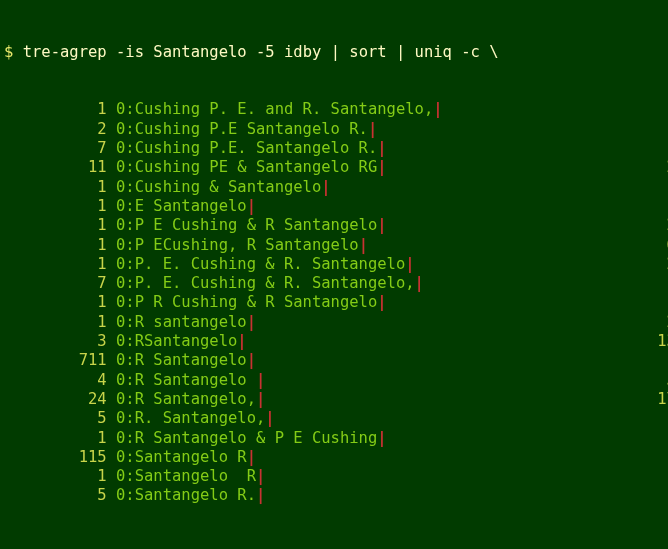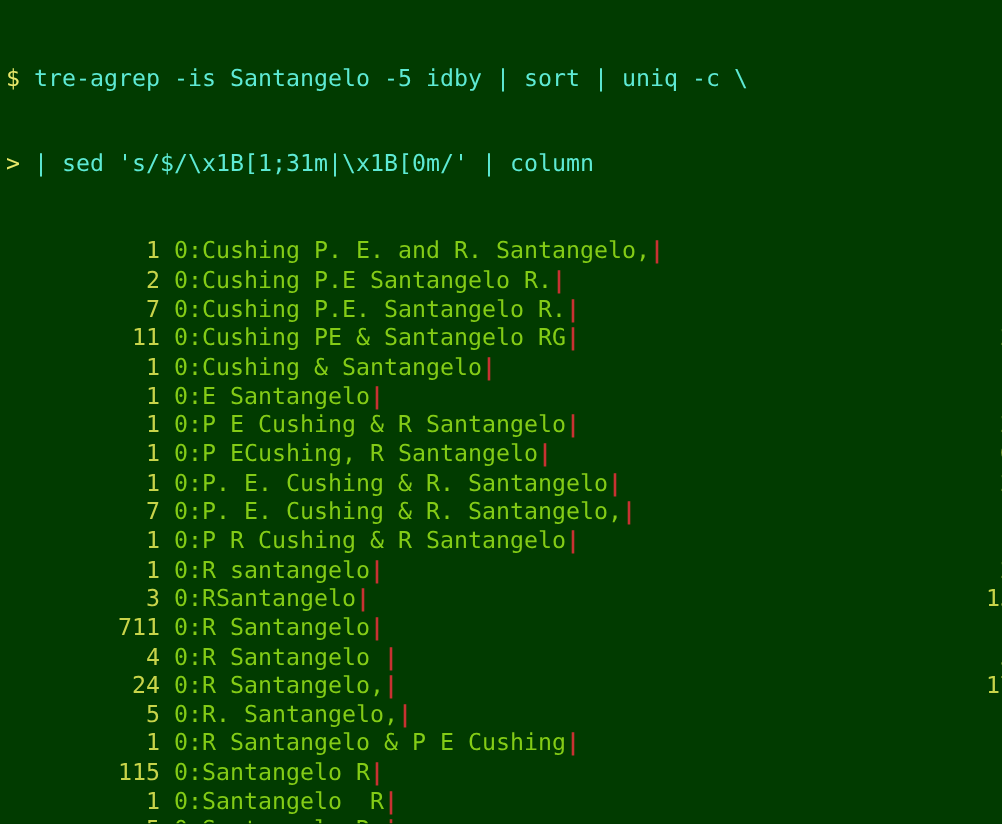--- a/index.html
+++ b/index.html
@@ -28,27 +28,26 @@
     white-space: pre;
     overflow: hidden;
   }
   .line {
     height: 19.3px;
     white-space: pre;
     display: block;
     padding-left: 4px;
   }
   .prompt-sym  { color: #e8e86a; }
-  .cmd         { color: #5eead4; margin-top: 44px; }
+  .cmd         { color: #fef9c3; margin-top: 44px; }
   .count       { color: #c8d44a; }
   .entry       { color: #84cc16; }
   .sep         { color: #c83232; font-weight: bold; }
   .colgap      { color: #013b00; }
 </style>
 </head>
 <body>
 
 <div id="terminal">
   <div class="line"><span class="prompt-sym">$</span><span class="cmd"> </span><span class="cmd">tre-agrep -is Santangelo -5 idby | sort | uniq -c \</span></div>
-  <div class="line"><span class="prompt-sym">&gt;</span><span class="cmd"> </span><span class="cmd">| sed 's/$/\x1B[1;31m|\x1B[0m/' | column</span></div>
   <div id="output"><div class="line"><span class="count">          1</span><span class="entry"> 0:Cushing P. E. and R. Santangelo,</span><span class="sep">|</span><span class="colgap">              </span><span class="count">          1</span></div><div class="line"><span class="count">          2</span><span class="entry"> 0:Cushing P.E Santangelo R.</span><span class="sep">|</span><span class="colgap">                     </span><span class="count">          1</span></div><div class="line"><span class="count">          7</span><span class="entry"> 0:Cushing P.E. Santangelo R.</span><span class="sep">|</span><span class="colgap">                    </span><span class="count">          1</span></div><div class="line"><span class="count">         11</span><span class="entry"> 0:Cushing PE &amp; Santangelo RG</span><span class="sep">|</span><span class="colgap">                    </span><span class="count">          2</span></div><div class="line"><span class="count">          1</span><span class="entry"> 0:Cushing &amp; Santangelo</span><span class="sep">|</span><span class="colgap">                          </span><span class="count">          1</span></div><div class="line"><span class="count">          1</span><span class="entry"> 0:E Santangelo</span><span class="sep">|</span><span class="colgap">                                  </span><span class="count">          1</span></div><div class="line"><span class="count">          1</span><span class="entry"> 0:P E Cushing &amp; R Santangelo</span><span class="sep">|</span><span class="colgap">                    </span><span class="count">          2</span></div><div class="line"><span class="count">          1</span><span class="entry"> 0:P ECushing, R Santangelo</span><span class="sep">|</span><span class="colgap">                      </span><span class="count">          6</span></div><div class="line"><span class="count">          1</span><span class="entry"> 0:P. E. Cushing &amp; R. Santangelo</span><span class="sep">|</span><span class="colgap">                 </span><span class="count">          2</span></div><div class="line"><span class="count">          7</span><span class="entry"> 0:P. E. Cushing &amp; R. Santangelo,</span><span class="sep">|</span><span class="colgap">                </span><span class="count">          1</span></div><div class="line"><span class="count">          1</span><span class="entry"> 0:P R Cushing &amp; R Santangelo</span><span class="sep">|</span><span class="colgap">                    </span><span class="count">          1</span></div><div class="line"><span class="count">          1</span><span class="entry"> 0:R santangelo</span><span class="sep">|</span><span class="colgap">                                  </span><span class="count">          2</span></div><div class="line"><span class="count">          3</span><span class="entry"> 0:RSantangelo</span><span class="sep">|</span><span class="colgap">                                   </span><span class="count">         13</span></div><div class="line"><span class="count">        711</span><span class="entry"> 0:R Santangelo</span><span class="sep">|</span><span class="colgap">                                  </span><span class="count">          1</span></div><div class="line"><span class="count">          4</span><span class="entry"> 0:R Santangelo </span><span class="sep">|</span><span class="colgap">                                 </span><span class="count">          5</span></div><div class="line"><span class="count">         24</span><span class="entry"> 0:R Santangelo,</span><span class="sep">|</span><span class="colgap">                                 </span><span class="count">         17</span></div><div class="line"><span class="count">          5</span><span class="entry"> 0:R. Santangelo,</span><span class="sep">|</span><span class="colgap">                                </span><span class="count">          1</span></div><div class="line"><span class="count">          1</span><span class="entry"> 0:R Santangelo &amp; P E Cushing</span><span class="sep">|</span><span class="colgap">                    </span><span class="count">          1</span></div><div class="line"><span class="count">        115</span><span class="entry"> 0:Santangelo R</span><span class="sep">|</span><span class="colgap">                                  </span><span class="count">          1</span></div><div class="line"><span class="count">          1</span><span class="entry"> 0:Santangelo  R</span><span class="sep">|</span><span class="colgap">                                 </span><span class="count">          1</span></div><div class="line"><span class="count">          5</span><span class="entry"> 0:Santangelo R.</span><span class="sep">|</span><span class="colgap">                                 </span><span class="count">          1</span></div></div>
   
 </div>
 
 </body></html>

